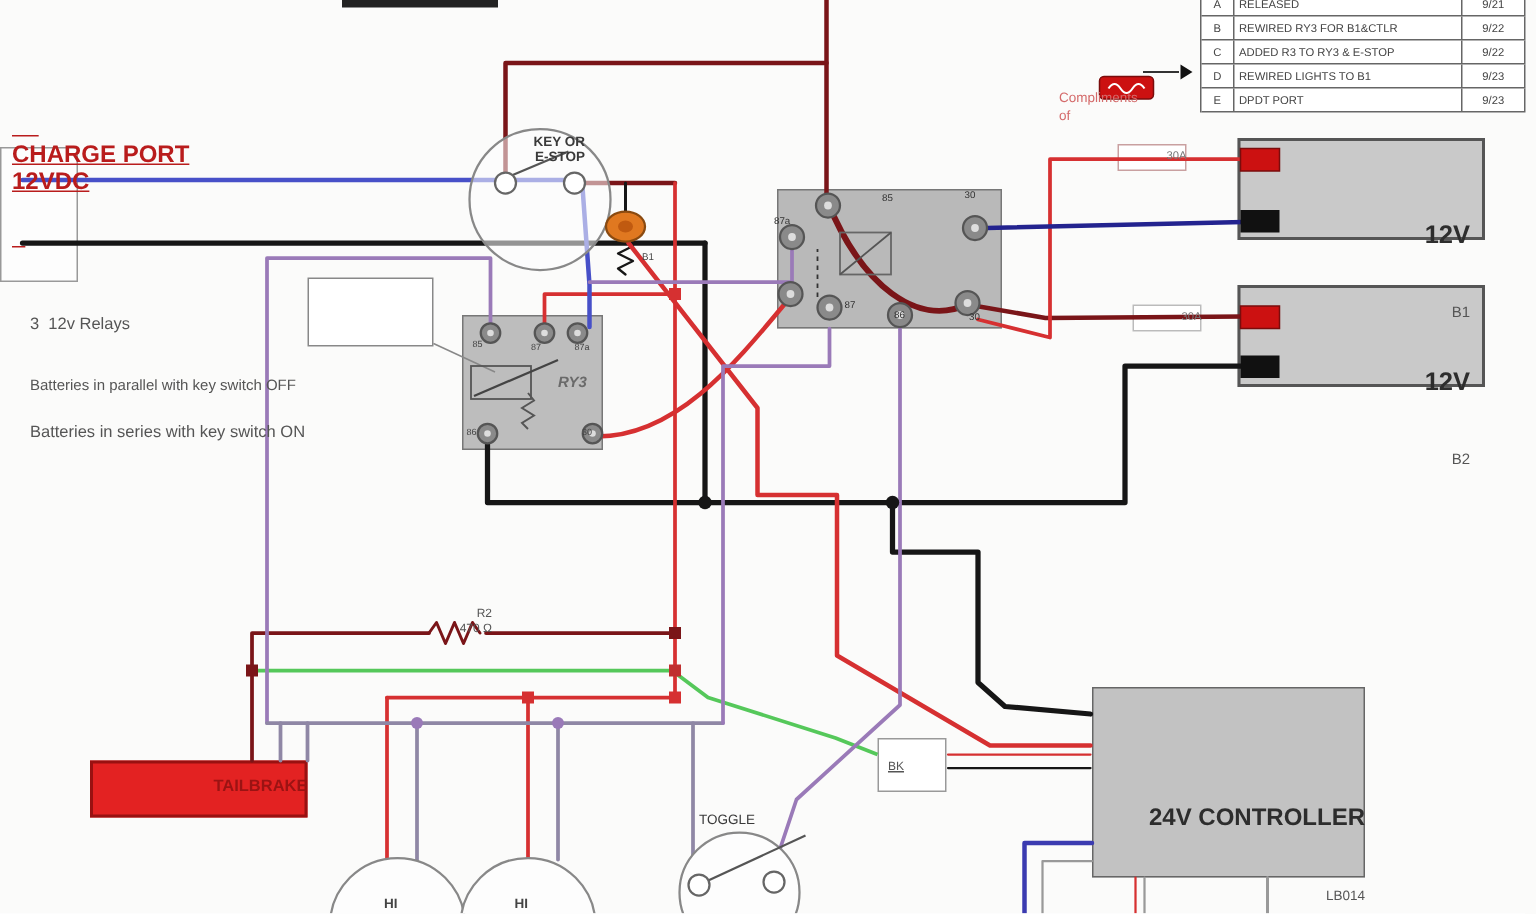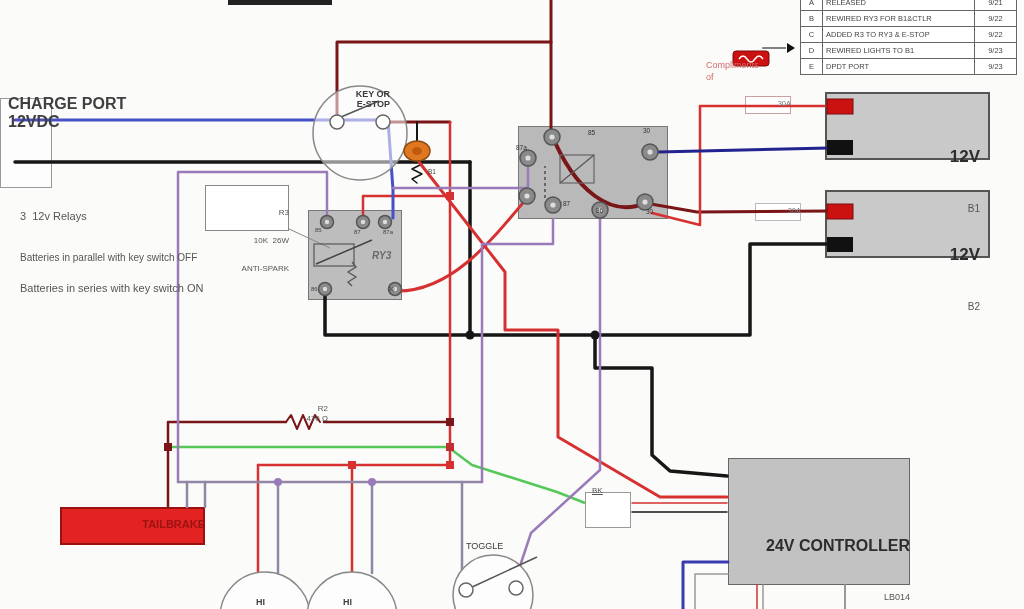--- a/index.html
+++ b/index.html
@@ -206,37 +206,32 @@
       <circle cx="278" cy="482" r="4" fill="#9a7ab8"></circle>
       <circle cx="372" cy="482" r="4" fill="#9a7ab8"></circle>
     </g>
 
     <g>
       <rect x="733" y="51" width="36" height="15" rx="3" fill="#cc1111" stroke="#7a0c0c"></rect>
       <path d="M739,59 q4,-6 8,0 q4,6 8,0 q4,-6 8,0" fill="none" stroke="#fff" stroke-width="1.4"></path>
     </g>
   </svg>
 
-  <div class="lbl z3" style="left:8px;top:58px;font-size:16px;font-weight:bold;color:#404040;">
+  <div class="lbl z3" style="left:8px;top:58px;font-size:16px;font-weight:bold;color:#b91c1c;text-decoration:underline;">
     <div>CHARGE PORT</div><div>12VDC</div>
   </div>
 
   <div class="lbl z3" style="left:20px;top:210px;font-size:11px;color:#555;">3  12v Relays</div>
   <div class="lbl z3" style="left:20px;top:252px;font-size:10px;color:#555;">Batteries in parallel with key switch OFF</div>
   <div class="lbl z3" style="left:20px;top:282px;font-size:11px;color:#555;">Batteries in series with key switch ON</div>
 
   <div class="lbl z3 ctr" style="left:328px;top:68px;width:62px;font-size:9px;font-weight:bold;color:#3a3a3a;">
     <div>KEY OR</div><div>E-STOP</div>
   </div>
 
-  <div class="lbl z3 ctr" style="left:205px;top:190px;width:84px;font-size:8px;color:#555;">
-    <div>R3</div>
-    <div>10K  26W</div>
-    <div>ANTI-SPARK</div>
-  </div>
 
   <div class="lbl z3" style="left:372px;top:250px;font-size:10px;font-weight:bold;color:#6a6a6a;font-style:italic;">RY3</div>
 
   <div class="lbl z3" style="left:315px;top:227px;font-size:6px;color:#444;">85</div>
   <div class="lbl z3" style="left:354px;top:229px;font-size:6px;color:#444;">87</div>
   <div class="lbl z3" style="left:383px;top:229px;font-size:6px;color:#444;">87a</div>
   <div class="lbl z3" style="left:311px;top:286px;font-size:6px;color:#444;">86</div>
   <div class="lbl z3" style="left:388px;top:286px;font-size:6px;color:#444;">30</div>
 
   <div class="lbl z3" style="left:516px;top:144px;font-size:6.5px;color:#333;">87a</div>
@@ -262,21 +257,21 @@
   <div class="lbl z3 ctr" style="left:870px;top:208px;width:110px;color:#2d2d2d;">
     <div style="font-size:17px;font-weight:bold;">12V</div>
     <div style="font-size:10px;color:#555;">B2</div>
   </div>
 
   <div class="lbl z3 ctr" style="left:728px;top:500px;width:182px;color:#2d2d2d;">
     <div style="font-size:16px;font-weight:bold;margin-left:35px;">24V CONTROLLER</div>
     <div style="font-size:9px;color:#555;">LB014</div>
   </div>
 
-  <div class="lbl z3" style="left:592px;top:486px;font-size:8px;color:#555;text-decoration:underline;">BK</div>
+  <div class="lbl z3" style="left:592px;top:506px;font-size:8px;color:#555;text-decoration:underline;">BK</div>
 
   <div class="lbl z3 ctr" style="left:60px;top:518px;width:145px;font-size:11px;font-weight:bold;color:#9b1313;">TAILBRAKE</div>
 
   <div class="lbl z3" style="left:466px;top:541px;font-size:9px;color:#3a3a3a;">TOGGLE</div>
 
   <div class="lbl z3" style="left:256px;top:597px;font-size:9px;font-weight:bold;color:#444;">HI</div>
   <div class="lbl z3" style="left:343px;top:597px;font-size:9px;font-weight:bold;color:#444;">HI</div>
 
   <div class="lbl z3" style="left:706px;top:37px;font-size:9px;color:#d46a6a;line-height:1.3;">
     <div>Compliments</div><div>of</div>

